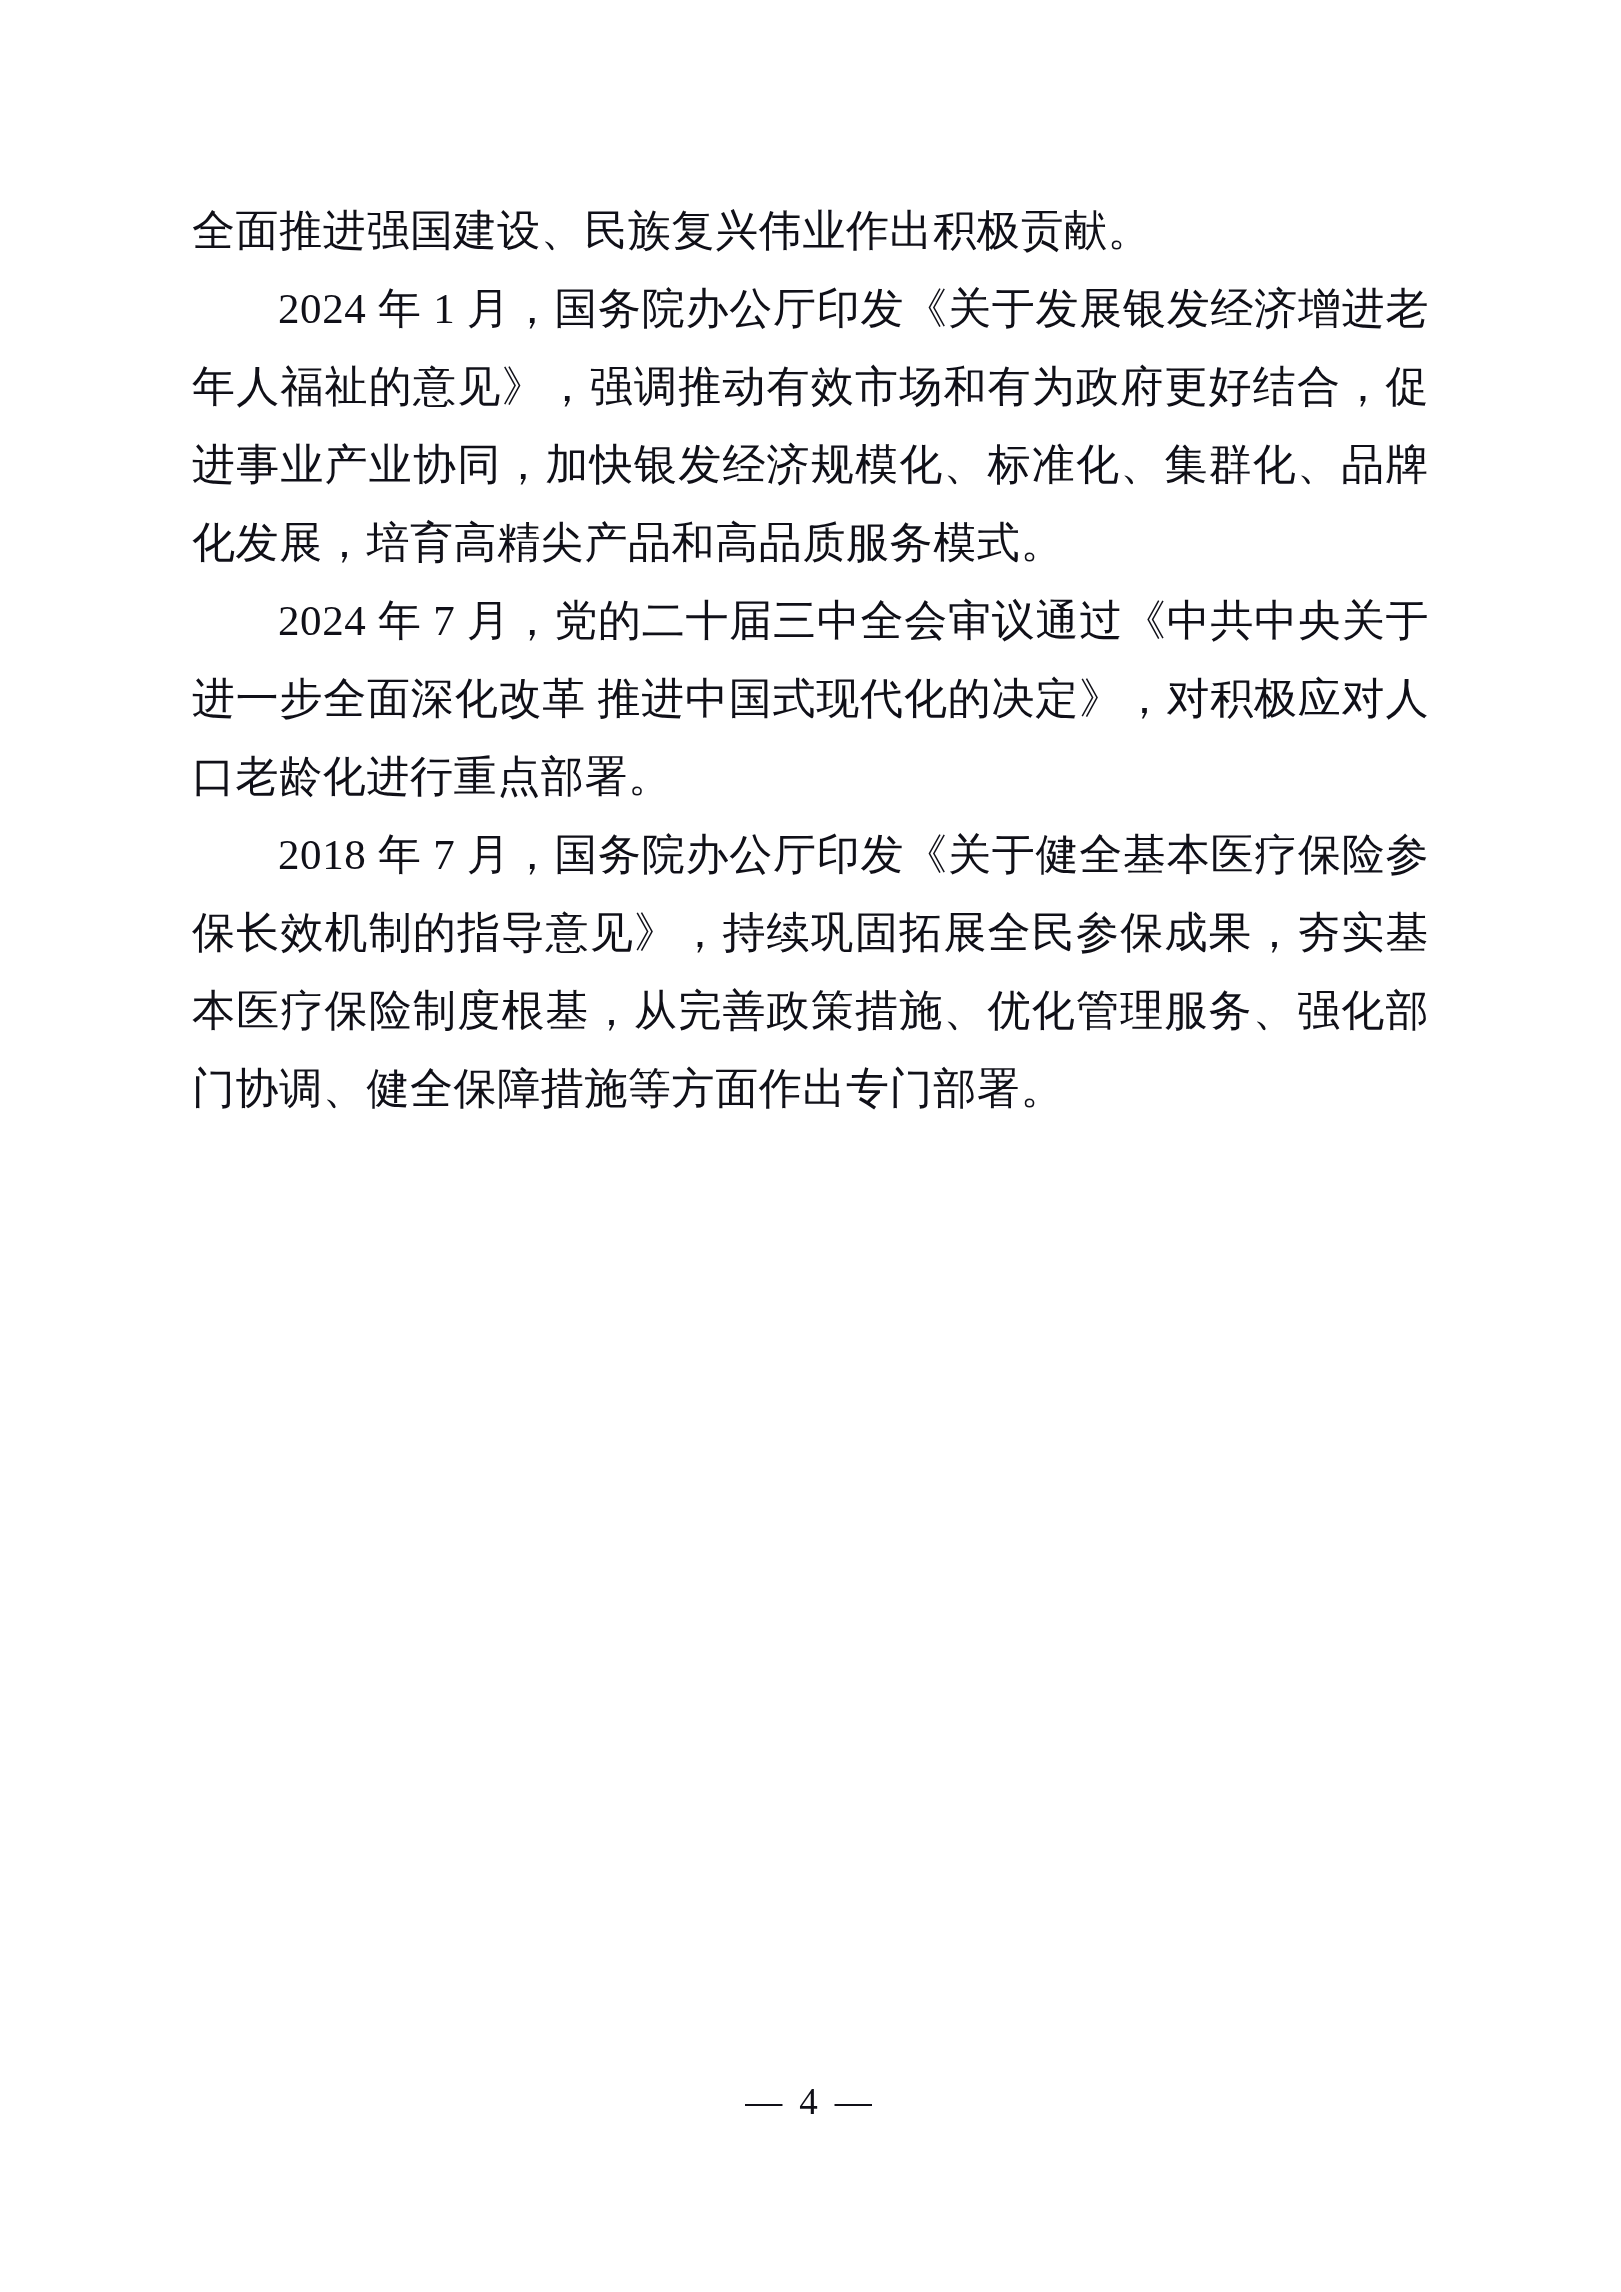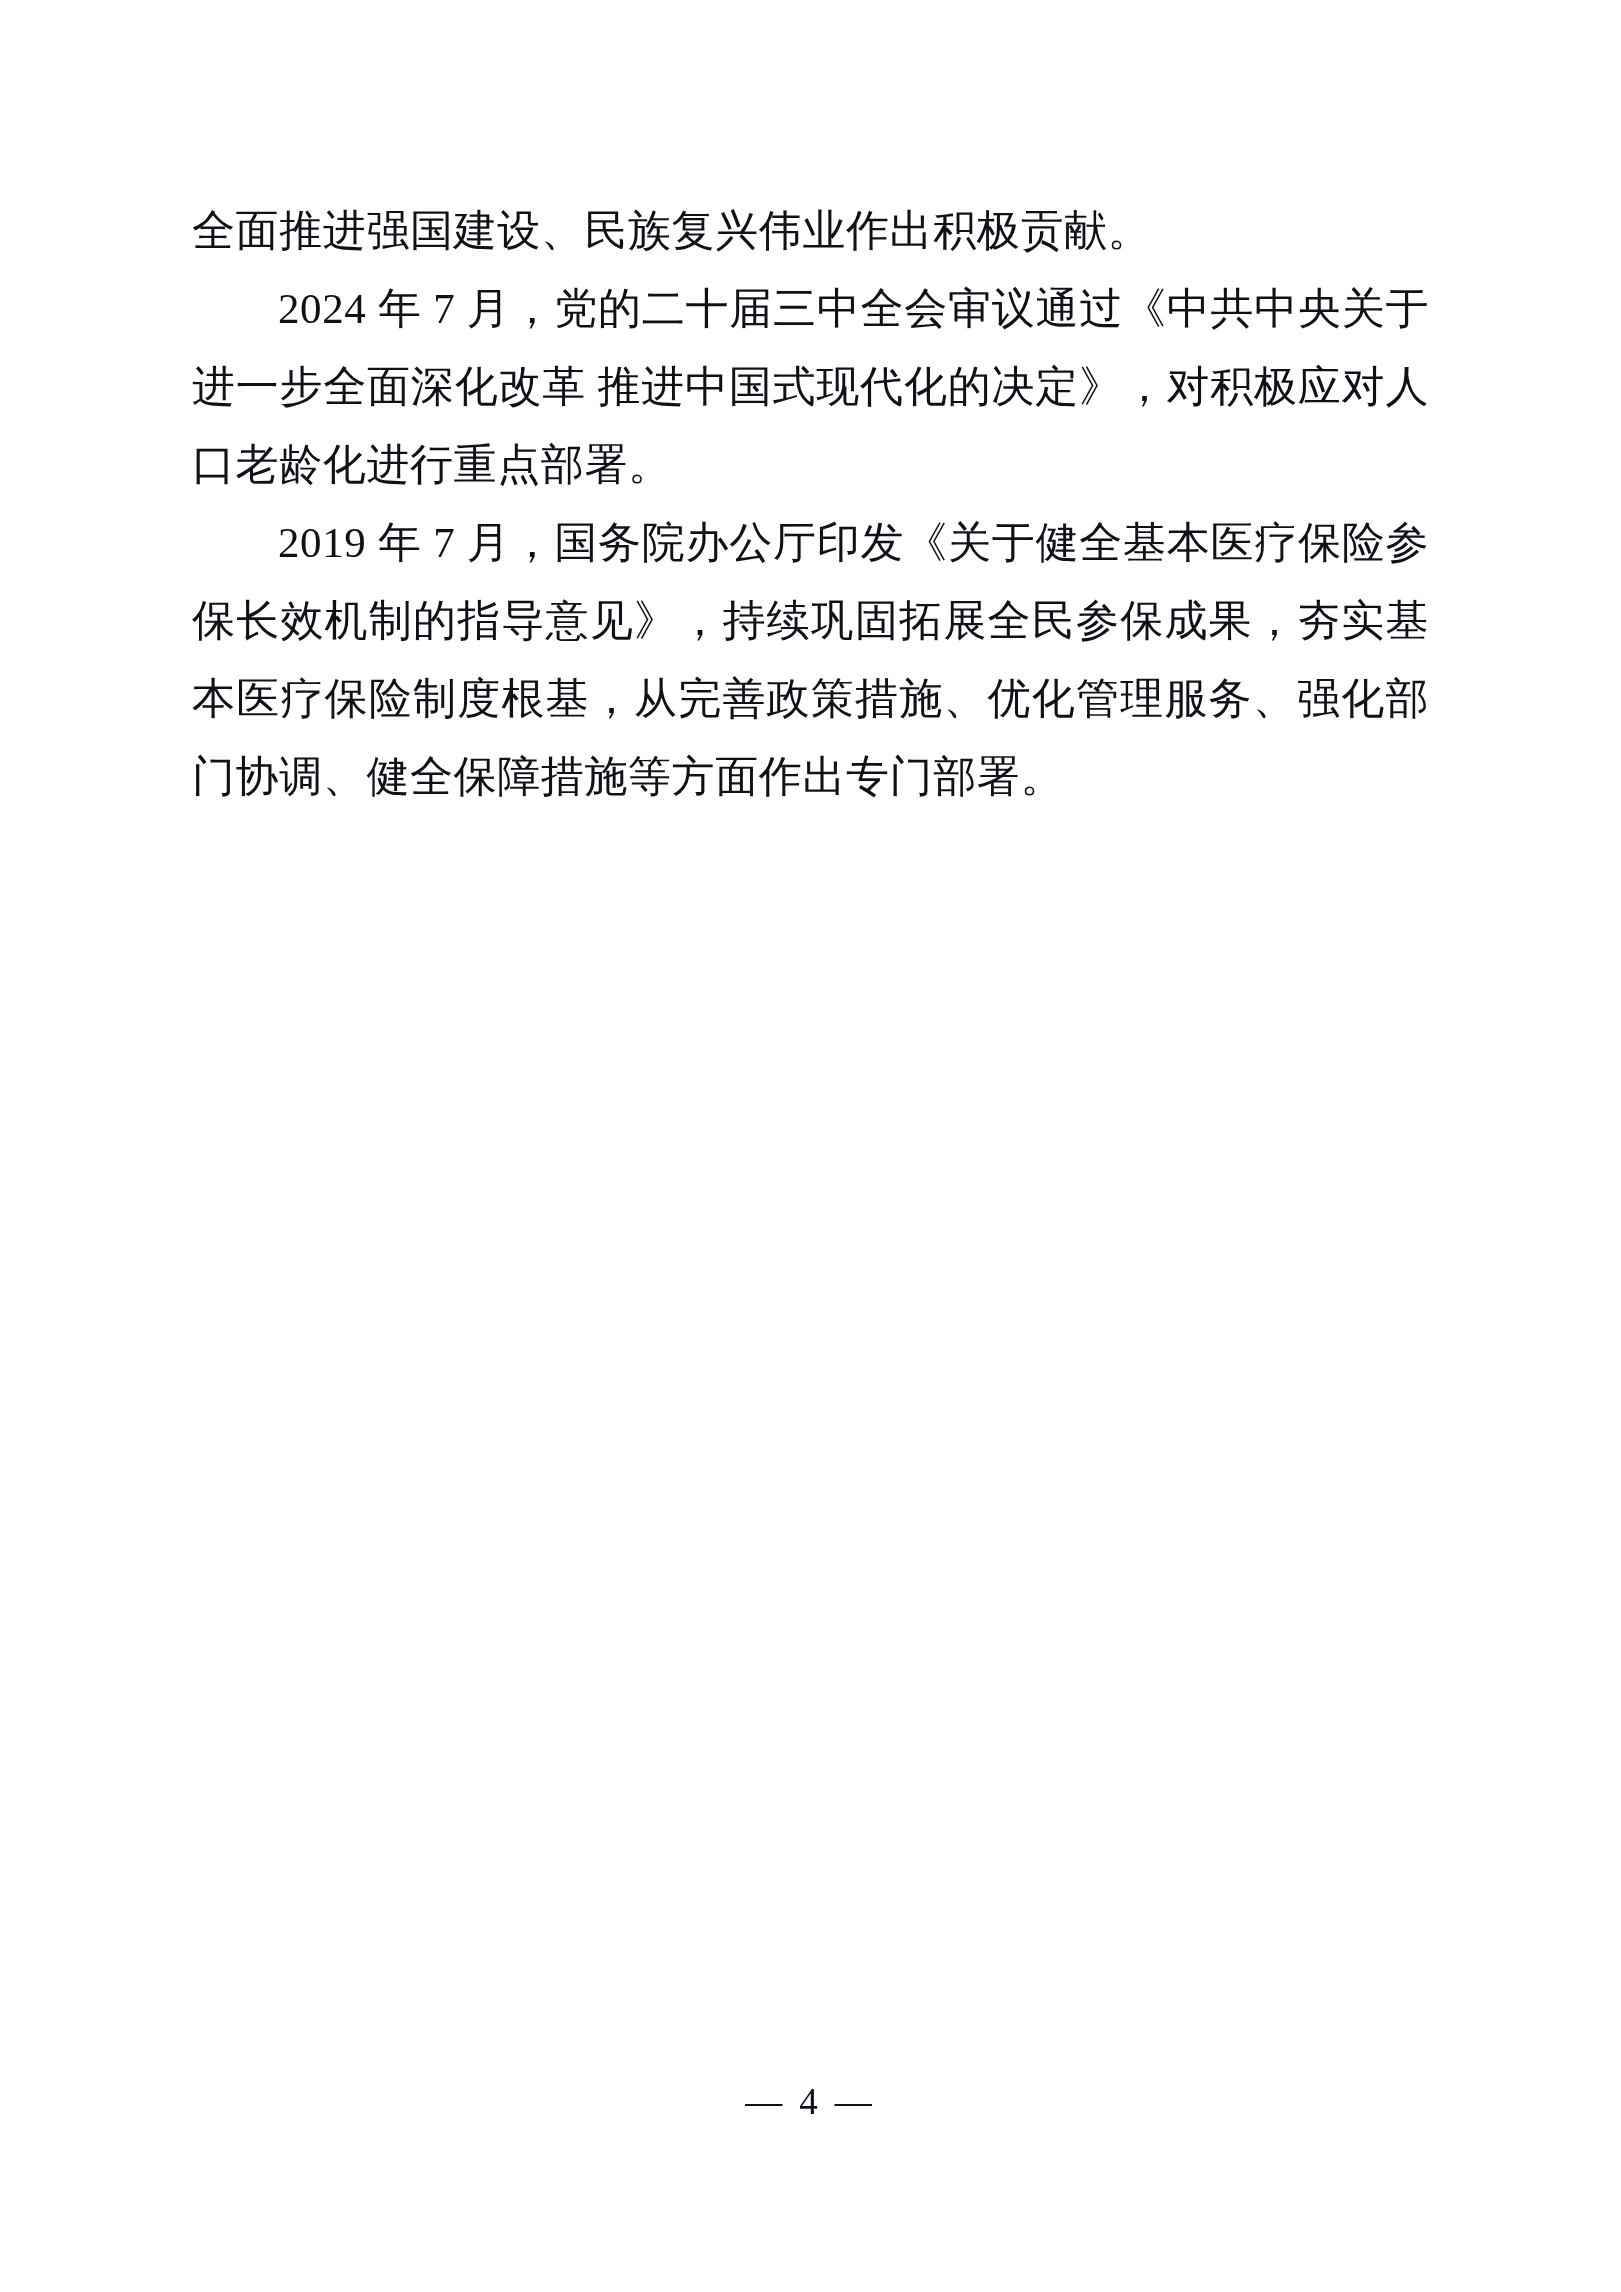--- a/index.html
+++ b/index.html
@@ -50,24 +50,25 @@
 </style>
 </head>
 <body>
 
 <div class="page">
 
   <div class="text-column">
 
     <p class="para">全面推进强国建设、民族复兴伟业作出积极贡献。</p>
 
+    <p class="para indent">2024 年 1 月，国务院办公厅印发《关于发展银发经济增进老年人福祉的意见》，强调推动有效市场和有为政府更好结合，促进事业产业协同，加快银发经济规模化、标准化、集群化、品牌化发展，培育高精尖产品和高品质服务模式。</p>
 
     <p class="para indent">2024 年 7 月，党的二十届三中全会审议通过《中共中央关于进一步全面深化改革 推进中国式现代化的决定》，对积极应对人口老龄化进行重点部署。</p>
 
-    <p class="para indent">2019 年 7 月，国务院办公厅印发《关于健全基本医疗保险参保长效机制的指导意见》，持续巩固拓展全民参保成果，夯实基本医疗保险制度根基，从完善政策措施、优化管理服务、强化部门协调、健全保障措施等方面作出专门部署。</p>
+    <p class="para indent">2018 年 7 月，国务院办公厅印发《关于健全基本医疗保险参保长效机制的指导意见》，持续巩固拓展全民参保成果，夯实基本医疗保险制度根基，从完善政策措施、优化管理服务、强化部门协调、健全保障措施等方面作出专门部署。</p>
 
 
 
   </div>
 
   <div class="footer">— 4 —</div>
 
 </div>
 
 

